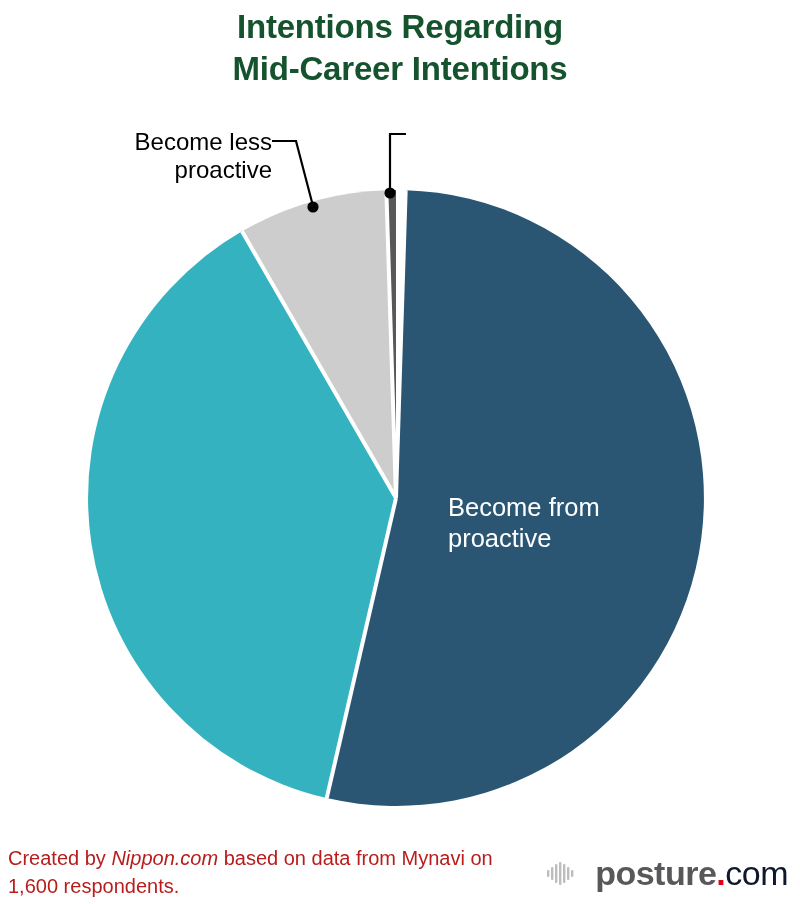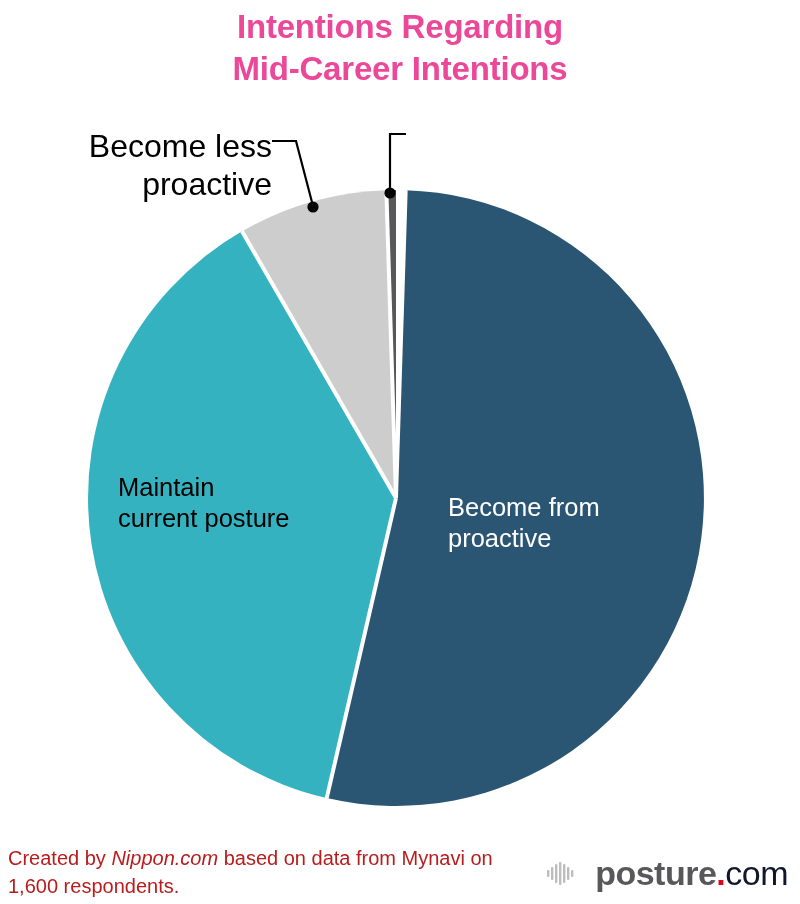--- a/index.html
+++ b/index.html
@@ -25,35 +25,35 @@
   .chart-title {
     position: absolute;
     top: 6px;
     left: 0;
     width: 800px;
     text-align: center;
     font-size: 33px;
     font-weight: bold;
     line-height: 1.26;
     letter-spacing: -0.2px;
-    color: #ec4899;
+    color: #14532d;
   }
   .chart-title .line2 { display: block; }
 
   
   #pie-svg {
     position: absolute;
     top: 0;
     left: 0;
   }
 
   
   .callout-label {
     position: absolute;
-    font-size: 32px;
+    font-size: 24px;
     line-height: 1.18;
     color: #000000;
     white-space: pre-line;
   }
   #callout-less-proactive {
     left: 42px;
     top: 128px;
     width: 230px;
     text-align: right;
   }
@@ -153,22 +153,20 @@
     <g>
       <path d="M 406 134 L 390 134 L 390 191" stroke="#000000" stroke-width="2.2" fill="none"></path>
       <circle cx="390" cy="193" r="5.6" fill="#000000"></circle>
     </g>
   </svg>
 
   <div class="callout-label" id="callout-less-proactive">Become less
 proactive</div>
 
 
-  <div class="slice-label" id="label-maintain">Maintain
-current posture</div>
 
   <div class="slice-label" id="label-more-proactive">Become from
 proactive</div>
 
   <div id="source-note">
     <span>Created by </span><span class="em">Nippon.com</span><span> based on data from Mynavi on 1,600 respondents.</span>
   </div>
 
   <div id="brand-logo">
     <svg id="brand-bars" width="40" height="30" viewBox="0 0 40 30" aria-hidden="true">

